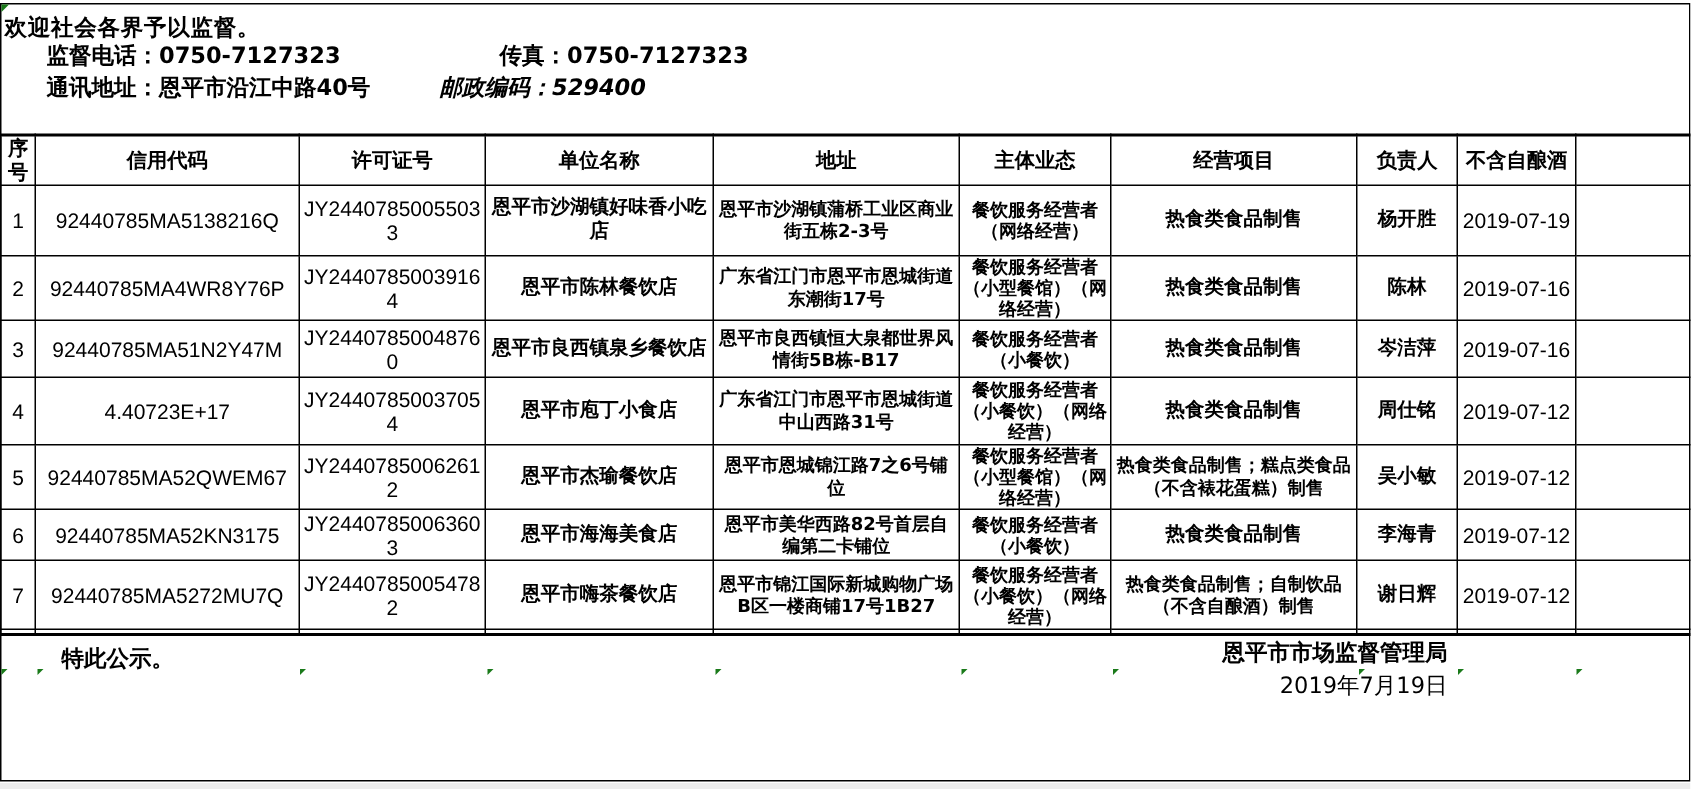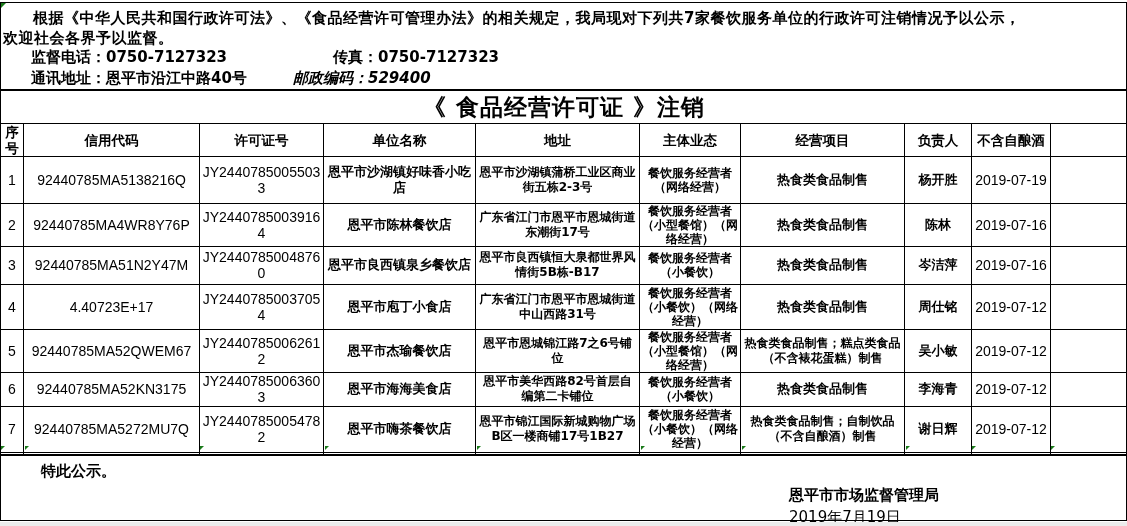--- a/index.html
+++ b/index.html
@@ -45,38 +45,37 @@
   tr.r4 { height:45px; } tr.r5 { height:42px; } tr.r6 { height:34px; }
   tr.r7 { height:46px; }
   tr.thin-row { height:3px; }
   tr.thin-row td { padding:0; line-height:0; }
   td.num  { font-weight:normal; font-size:14px; font-family:"Liberation Sans", sans-serif; }
   td.s12  { font-size:12px; line-height:15px; }
   td.s12h { font-size:12px; line-height:14px; }
   
   .footer-block { position:relative; height:53px; }
   .closing-note { position:absolute; left:40px; top:6px; font-size:15px; font-weight:bold; }
-  .sign-block { position:absolute; left:788px; top:28px; width:176px; text-align:left; }
+  .sign-block { position:absolute; left:788px; top:0; width:176px; text-align:right; }
   .agency { font-size:15px; font-weight:bold; line-height:22px; }
   .pub-date { font-size:15px; font-weight:normal; line-height:22px; }
   
   .tri {
     position:absolute; width:0; height:0;
     border-top:5px solid #1a7a1a; border-right:5px solid transparent;
   }
   .tri.small { border-top-width:4px; border-right-width:4px; }
   .bottom-gap { position:absolute; left:0; bottom:0; width:1127px; height:4px; background:#ececec; }
 </style>
 </head>
 <body>
 
 <div class="sheet">
 
   <div class="info-block">
-    <div class="intro-line indent">根据《中华人民共和国行政许可法》、《食品经营许可管理办法》的相关规定，我局现对下列共7家餐饮服务单位的行政许可注销情况予以公示，</div>
     <div class="intro-line">欢迎社会各界予以监督。</div>
     <div class="contact-line">
       <span class="c-a"><span>监督电话：</span><span>0750-7127323</span></span>
       <span class="c-b"><span>传真：</span><span>0750-7127323</span></span>
     </div>
     <div class="contact-line">
       <span class="c-a"><span>通讯地址：</span><span>恩平市沿江中路40号</span></span>
       <span class="c-c"><span>邮政编码：</span><span>529400</span></span>
     </div>
   </div>
@@ -88,23 +87,20 @@
         <col style="width:124px">
       <col style="width:152px">
         <col style="width:164px">
         <col style="width:101px">
       <col style="width:164px">
         <col style="width:67px">
         <col style="width:79px">
       <col style="width:77px">
     </colgroup>
     <tbody>
-        <tr class="title-row">
-      <td class="title-cell" colspan="10">《 食品经营许可证 》注销</td>
-    </tr>
     <tr class="head-row">
       <td>序号</td>
       <td>信用代码</td>
       <td>许可证号</td>
       <td>单位名称</td>
       <td>地址</td>
       <td>主体业态</td>
       <td>经营项目</td>
       <td>负责人</td>
       <td>不含自酿酒</td>

